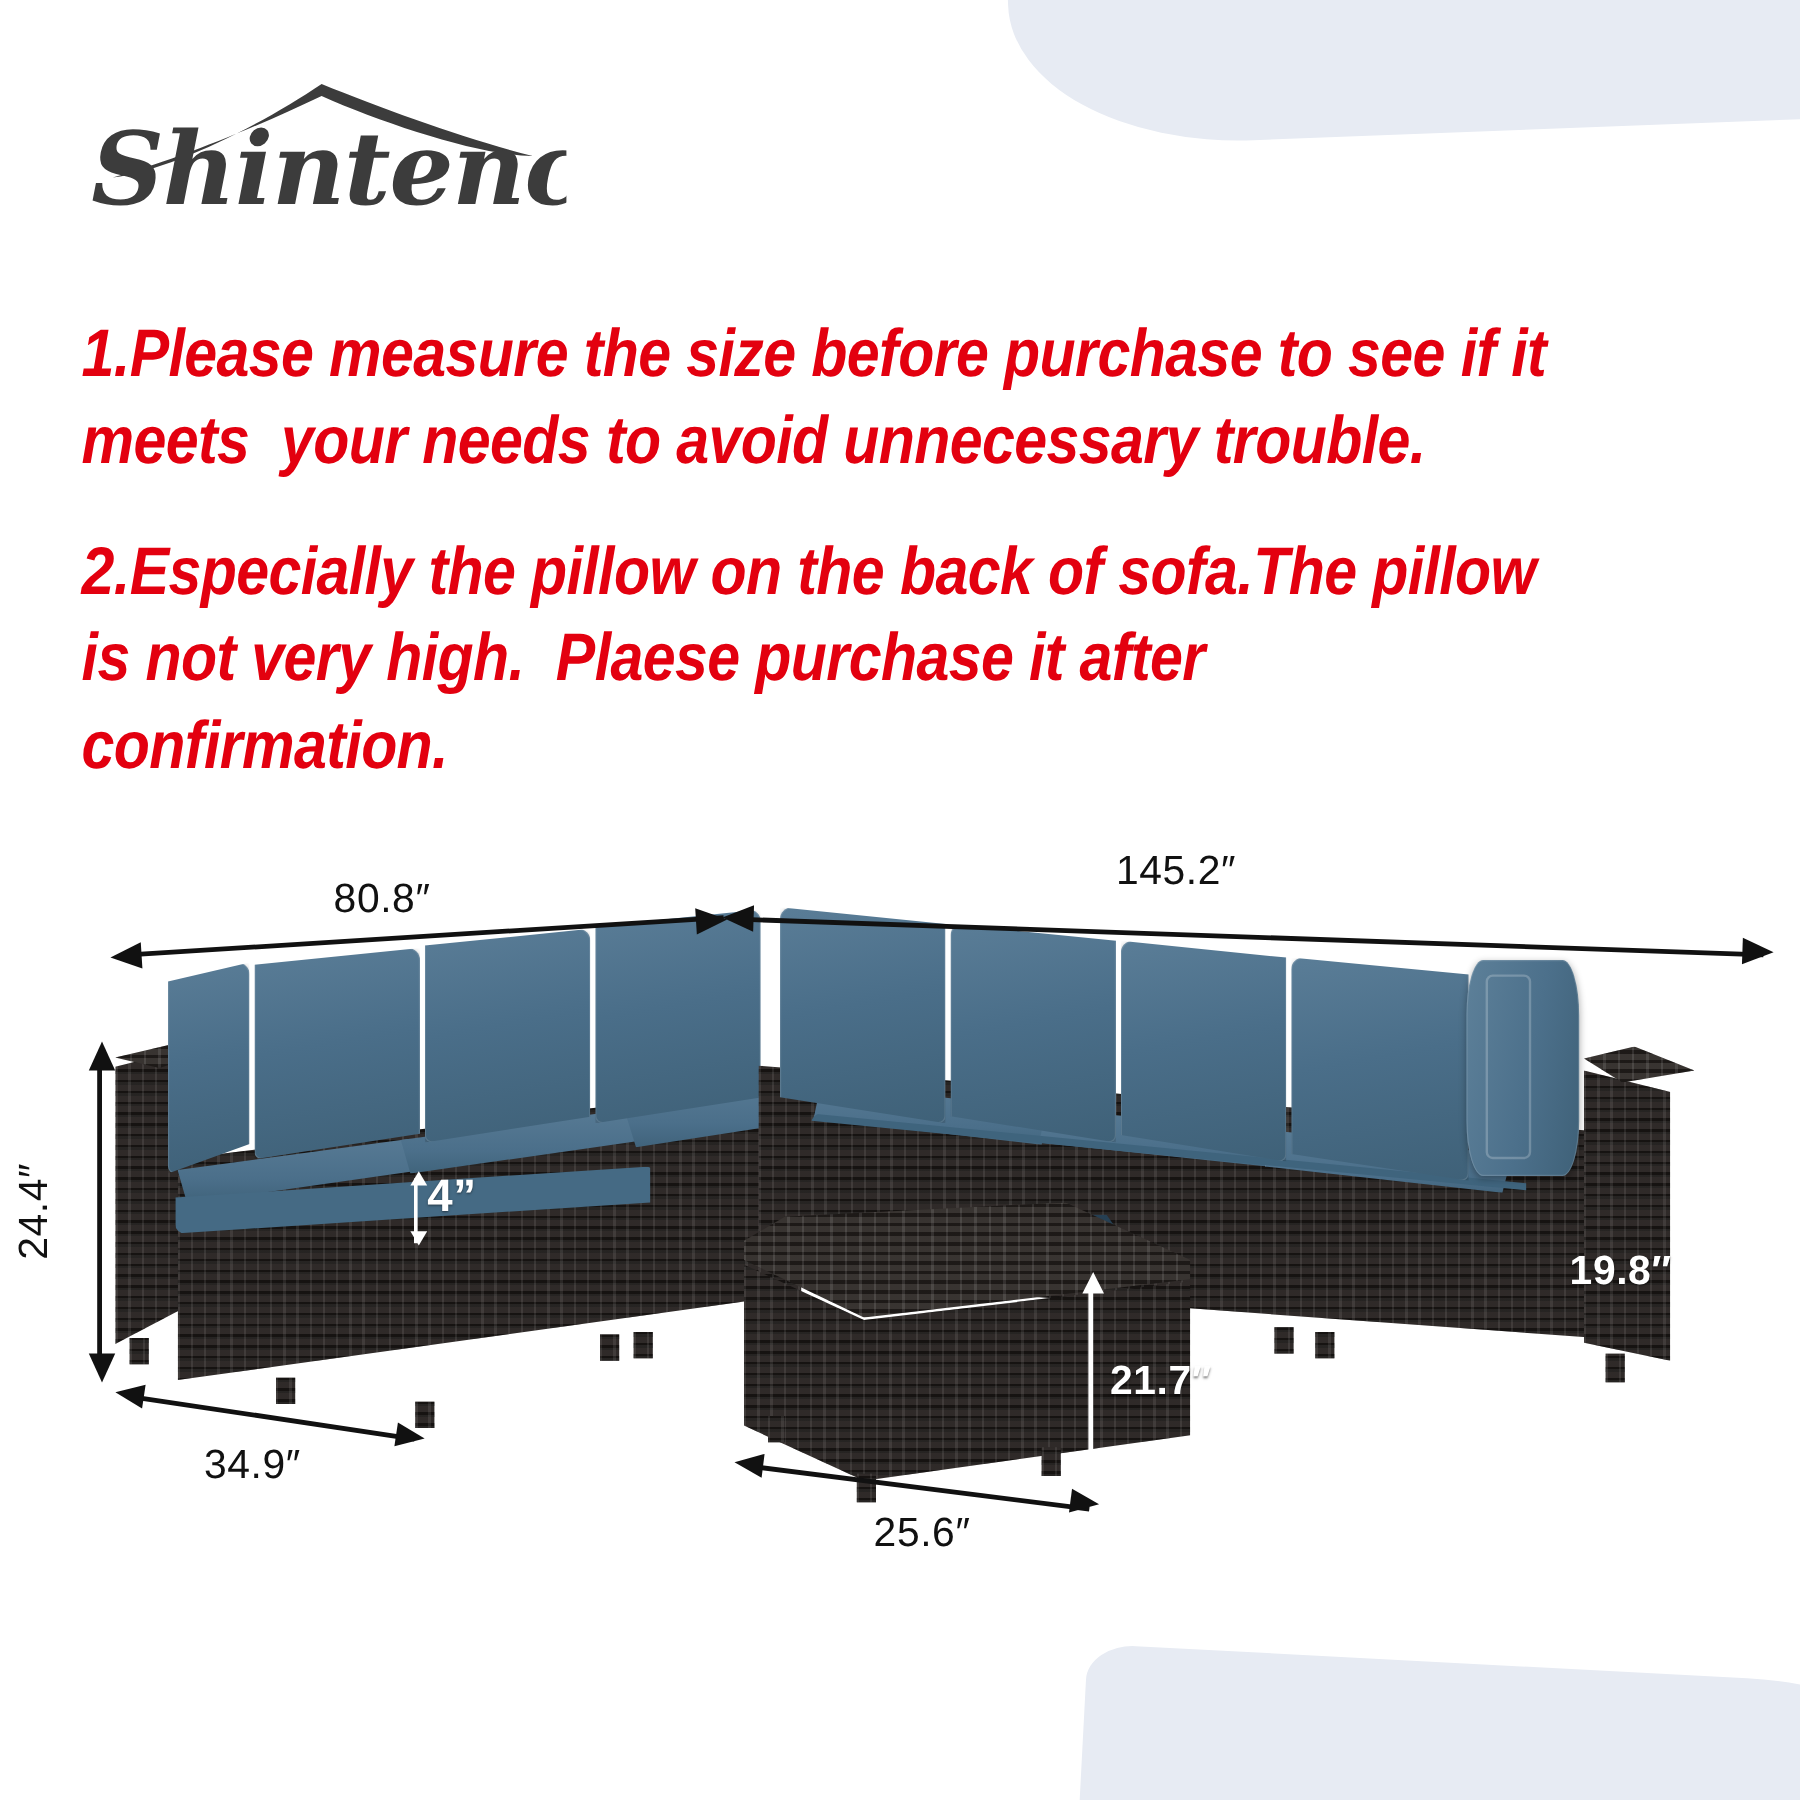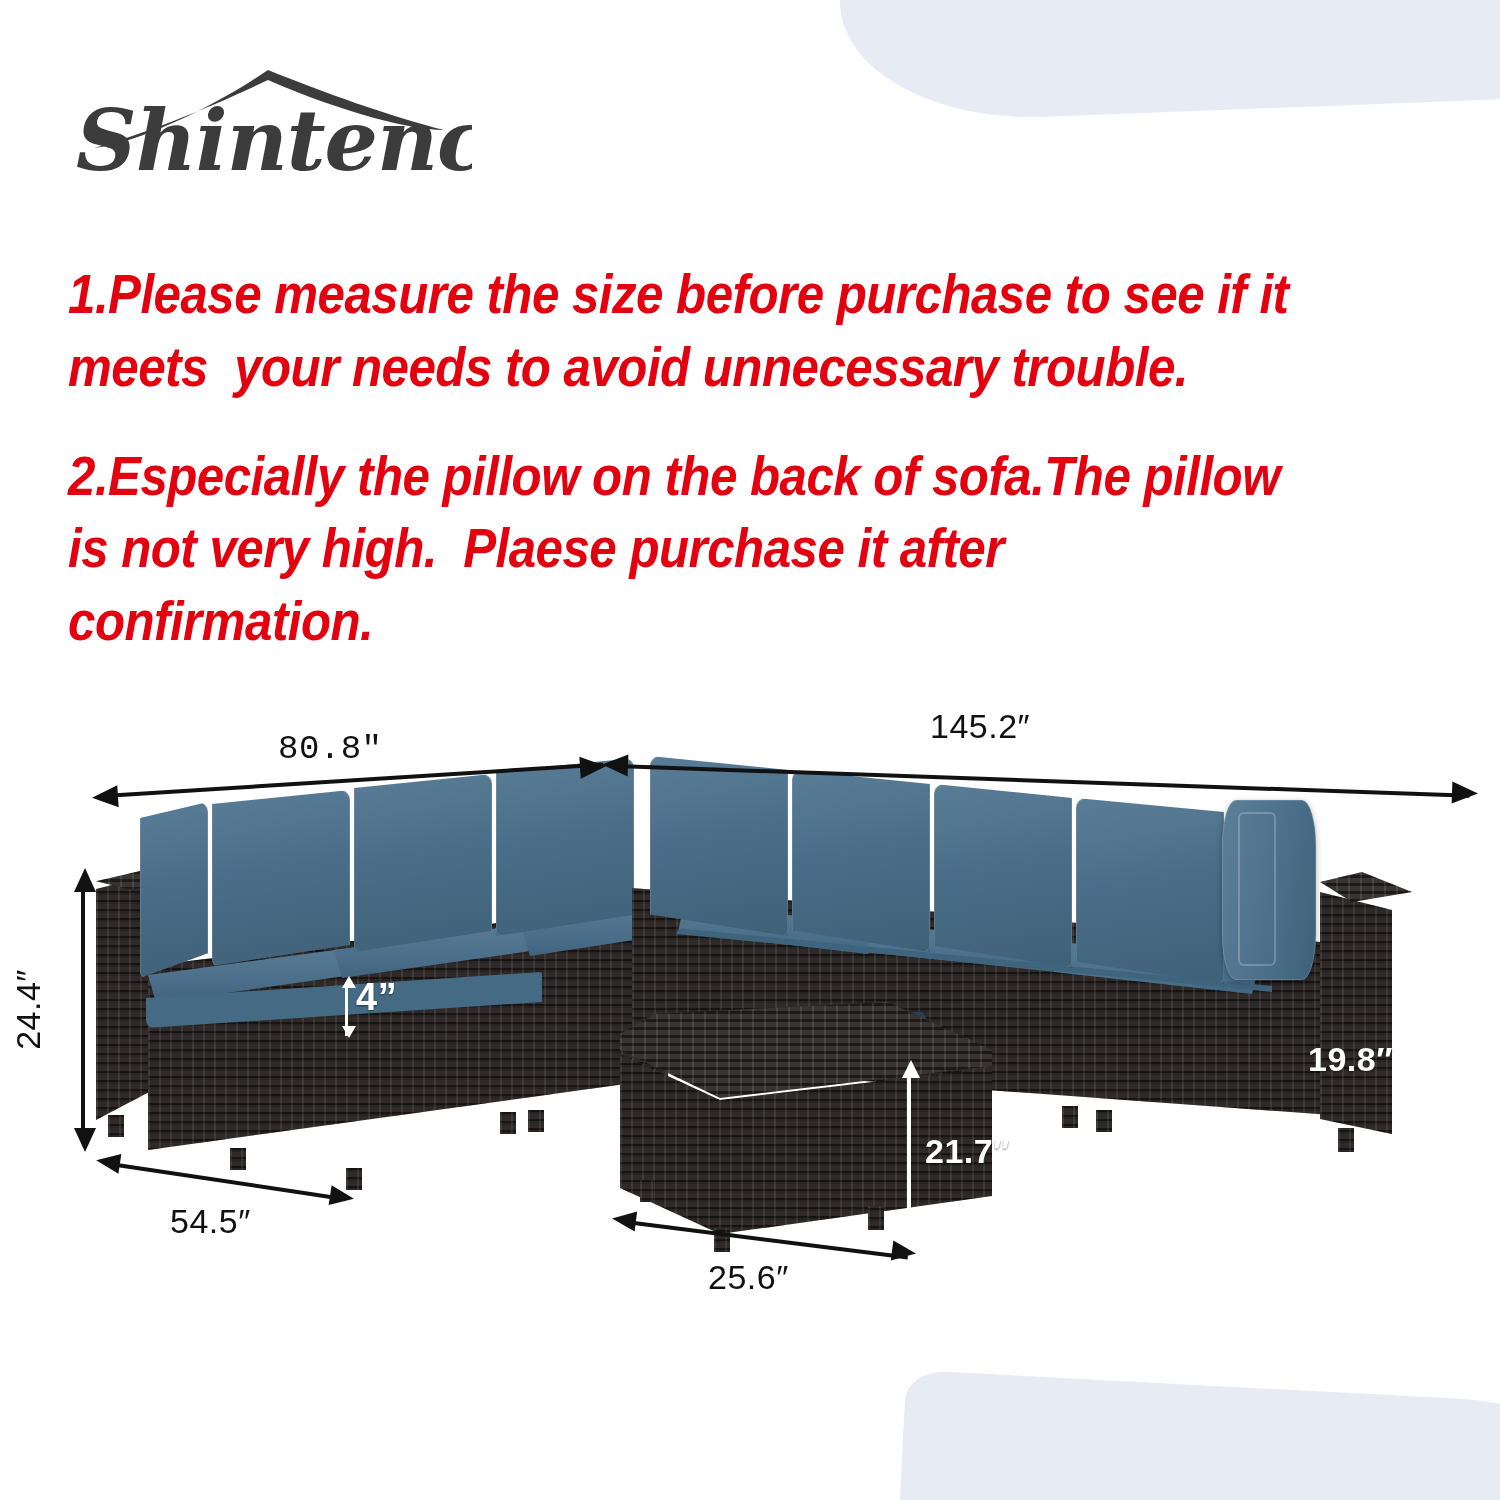--- a/index.html
+++ b/index.html
@@ -206,50 +206,50 @@
   <div class="piece wicker" style="left:620px;top:348px;width:372px;height:200px;
               clip-path:polygon(100px 62px,372px 30px,372px 158px,100px 196px);"></div>
 
   <div class="piece wicker" style="left:640px;top:490px;width:14px;height:22px;"></div>
   <div class="piece wicker" style="left:714px;top:538px;width:16px;height:24px;"></div>
   <div class="piece wicker" style="left:868px;top:516px;width:16px;height:24px;"></div>
 
   <div class="dimline" style="left:104px;top:104px;width:500px;transform:rotate(-3.6deg);"></div>
   <div class="arrowhead" style="left:92px;top:96px;border-top:11px solid transparent;border-bottom:11px solid transparent;border-right:26px solid #111;transform:rotate(-3.6deg);"></div>
   <div class="arrowhead" style="left:580px;top:66px;border-top:11px solid transparent;border-bottom:11px solid transparent;border-left:26px solid #111;transform:rotate(-3.6deg);"></div>
-  <div class="dimlabel" style="left:278px;top:40px;font-family:Liberation Mono, monospace;">80.8″</div>
+  <div class="dimlabel" style="left:278px;top:40px;">80.8″</div>
 
   <div class="dimline" style="left:616px;top:74px;width:854px;transform:rotate(2.0deg);"></div>
   <div class="arrowhead" style="left:602px;top:64px;border-top:11px solid transparent;border-bottom:11px solid transparent;border-right:26px solid #111;transform:rotate(2deg);"></div>
   <div class="arrowhead" style="left:1452px;top:92px;border-top:11px solid transparent;border-bottom:11px solid transparent;border-left:26px solid #111;transform:rotate(2deg);"></div>
   <div class="dimlabel" style="left:930px;top:17px;">145.2″</div>
 
   <div class="dimline" style="left:85px;top:190px;width:262px;transform:rotate(90deg);transform-origin:0 0;"></div>
   <div class="arrowhead" style="left:74px;top:178px;border-left:11px solid transparent;border-right:11px solid transparent;border-bottom:24px solid #111;"></div>
   <div class="arrowhead" style="left:74px;top:438px;border-left:11px solid transparent;border-right:11px solid transparent;border-top:24px solid #111;"></div>
   <div class="dimlabel" style="left:-12px;top:300px;transform:rotate(-90deg);transform-origin:center;">24.4″</div>
 
   <div class="dimline white" style="left:348px;top:292px;width:54px;height:3px;transform:rotate(90deg);transform-origin:0 0;"></div>
   <div class="arrowhead" style="left:342px;top:286px;border-left:7px solid transparent;border-right:7px solid transparent;border-bottom:12px solid #fff;"></div>
   <div class="arrowhead" style="left:342px;top:336px;border-left:7px solid transparent;border-right:7px solid transparent;border-top:12px solid #fff;"></div>
   <div class="dimlabel white" style="left:356px;top:286px;font-size:38px;">4”</div>
 
   <div class="dimline" style="left:110px;top:472px;width:238px;transform:rotate(8.5deg);"></div>
   <div class="arrowhead" style="left:96px;top:462px;border-top:10px solid transparent;border-bottom:10px solid transparent;border-right:24px solid #111;transform:rotate(8.5deg);"></div>
   <div class="arrowhead" style="left:330px;top:497px;border-top:10px solid transparent;border-bottom:10px solid transparent;border-left:24px solid #111;transform:rotate(8.5deg);"></div>
-  <div class="dimlabel" style="left:170px;top:512px;">54.5″</div>
+  <div class="dimlabel" style="left:170px;top:512px;">34.9″</div>
 
   <div class="dimline white" style="left:911px;top:382px;width:168px;height:4px;transform:rotate(90deg);transform-origin:0 0;"></div>
   <div class="arrowhead" style="left:902px;top:370px;border-left:9px solid transparent;border-right:9px solid transparent;border-bottom:18px solid #fff;"></div>
   <div class="arrowhead" style="left:902px;top:534px;border-left:9px solid transparent;border-right:9px solid transparent;border-top:18px solid #fff;"></div>
   <div class="dimlabel white" style="left:925px;top:442px;">21.7″</div>
 
   <div class="dimline" style="left:626px;top:530px;width:284px;transform:rotate(7.2deg);"></div>
   <div class="arrowhead" style="left:612px;top:520px;border-top:10px solid transparent;border-bottom:10px solid transparent;border-right:24px solid #111;transform:rotate(7.2deg);"></div>
   <div class="arrowhead" style="left:892px;top:552px;border-top:10px solid transparent;border-bottom:10px solid transparent;border-left:24px solid #111;transform:rotate(7.2deg);"></div>
-  <div class="dimlabel" style="left:708px;top:568px;">25.6″</div>
+  <div class="dimlabel" style="left:728px;top:568px;">25.6″</div>
 
   <div class="dimline white" style="left:1404px;top:290px;width:160px;height:4px;transform:rotate(90deg);transform-origin:0 0;"></div>
   <div class="arrowhead" style="left:1395px;top:278px;border-left:9px solid transparent;border-right:9px solid transparent;border-bottom:18px solid #fff;"></div>
   <div class="arrowhead" style="left:1395px;top:434px;border-left:9px solid transparent;border-right:9px solid transparent;border-top:18px solid #fff;"></div>
   <div class="dimlabel white" style="left:1308px;top:350px;">19.8″</div>
 
 </div>
 
 </body></html>

